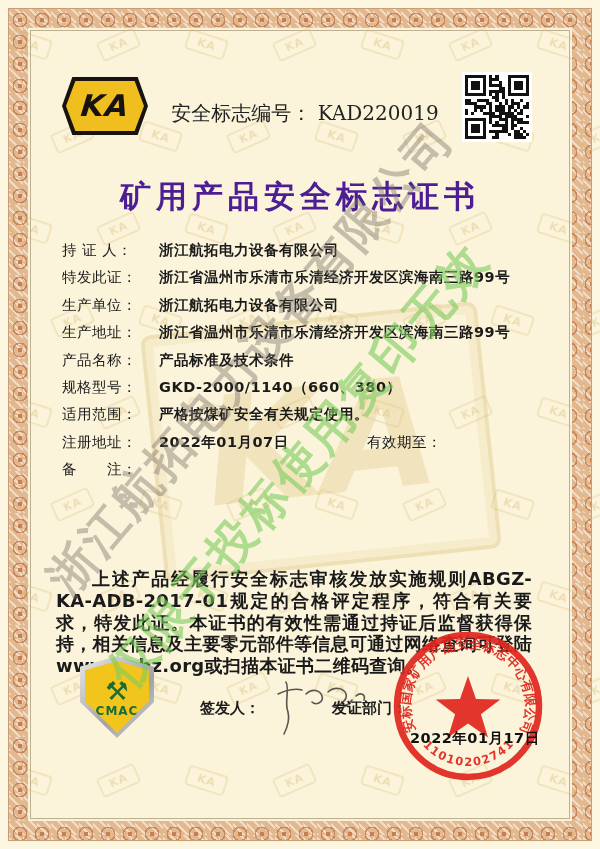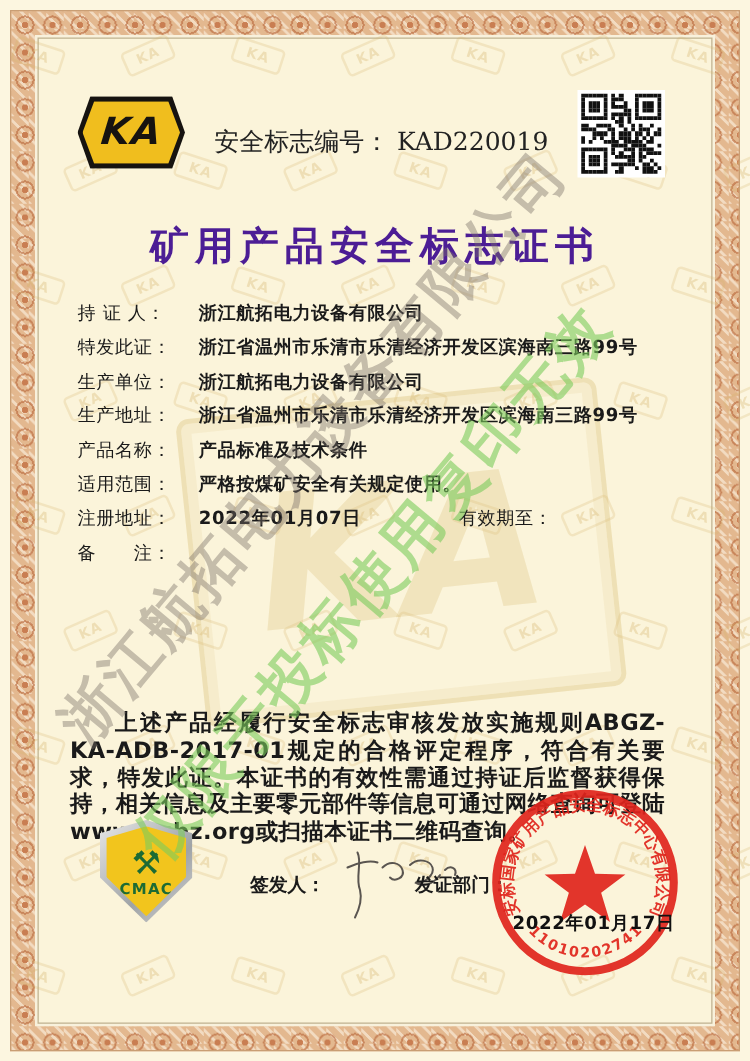--- a/index.html
+++ b/index.html
@@ -648,20 +648,24 @@
       </div>
       <div class="frow">
         <span class="flabel">生产地址：</span>
         <span class="fvalue">浙江省温州市乐清市乐清经济开发区滨海南三路99号</span>
       </div>
       <div class="frow">
         <span class="flabel">产品名称：</span>
         <span class="fvalue">产品标准及技术条件</span>
       </div>
       <div class="frow">
+        <span class="flabel">规格型号：</span>
+        <span class="fvalue">GKD-2000/1140（660、380）</span>
+      </div>
+      <div class="frow">
         <span class="flabel">适用范围：</span>
         <span class="fvalue">严格按煤矿安全有关规定使用。</span>
       </div>
       <div class="frow">
         <span class="flabel">注册地址：</span>
         <span class="fvalue w-issue">2022年01月07日</span>
         <span class="flabel expiry">有效期至：</span>
       </div>
       <div class="frow">
         <span class="flabel">备　　注：</span>

